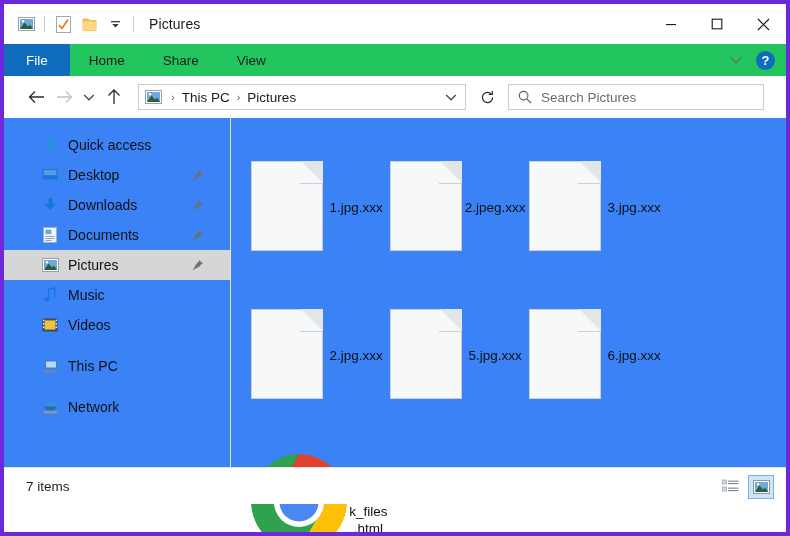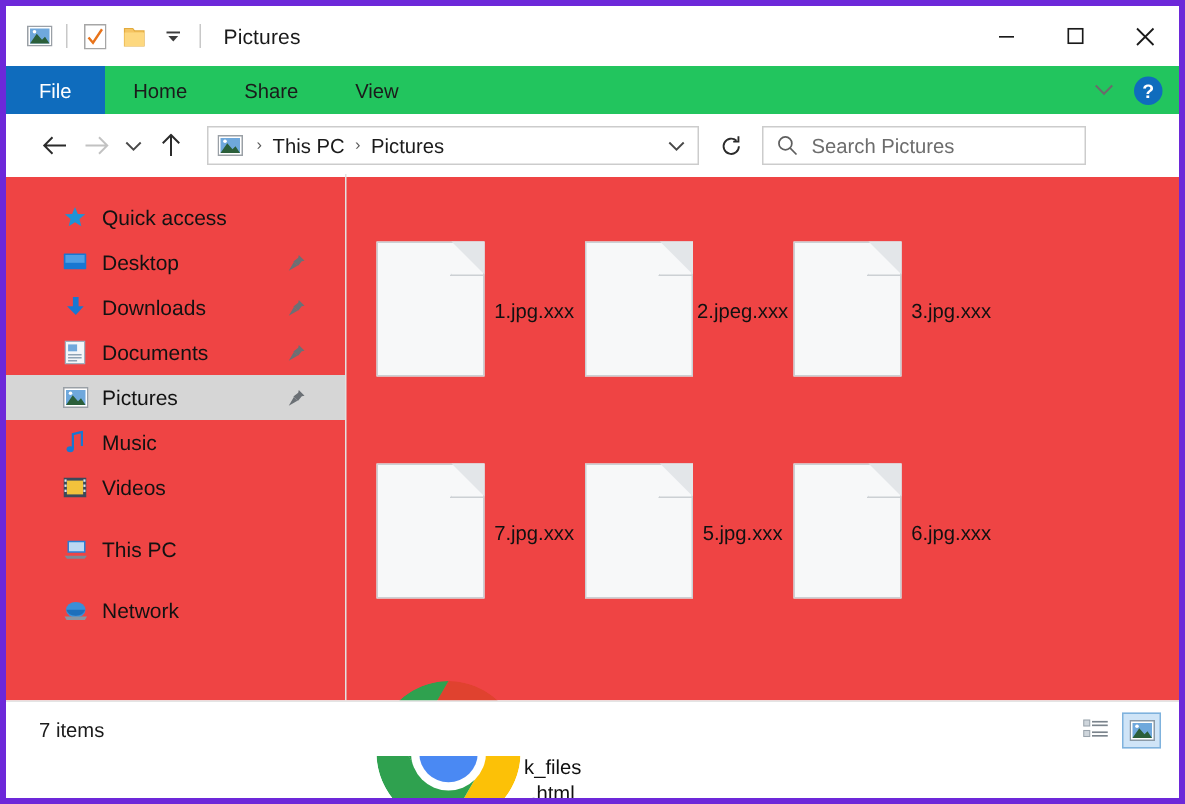--- a/index.html
+++ b/index.html
@@ -200,39 +200,39 @@
   }
   .addr-spacer { flex: 1; }
   .addr-chev { width: 20px; display:flex; align-items:center; justify-content:center; }
   .refresh-btn {
     width: 26px; height: 26px;
     display: flex; align-items: center; justify-content: center;
     flex: none;
     margin-right: 8px;
   }
   .searchbox {
-    width: 216px;
+    width: 256px;
     height: 26px;
     border: 1px solid #cccccc;
     background: #ffffff;
     display: flex;
     align-items: center;
     box-sizing: border-box;
     flex: none;
     margin-right: 14px;
   }
   .search-icon { width: 32px; display: flex; align-items: center; justify-content: center; }
   .search-ph { font-size: 13.5px; color: #6d6d6d; }
 
   
   .bodyrow {
     position: relative;
     display: flex;
     height: 349px;
-    background: #ef4444;
+    background: #3b82f6;
     z-index: 10;
     justify-content: center;
   }
   .sidebar {
     width: 226px;
     flex: none;
     position: relative;
     padding-top: 12px;
     box-sizing: border-box;
     background: transparent;
@@ -703,21 +703,21 @@
         </div>
 
         <div class="cell">
           <div class="icon-wrap">
             <div class="doc">
                 <div class="page"></div>
                 <div class="fold"></div>
                 <div class="fold-edge"></div>
               </div>
           </div>
-          <div class="fname">7.jpg.xxx</div>
+          <div class="fname">2.jpg.xxx</div>
         </div>
 
         <div class="cell">
           <div class="icon-wrap">
             <div class="doc">
                 <div class="page"></div>
                 <div class="fold"></div>
                 <div class="fold-edge"></div>
               </div>
           </div>

